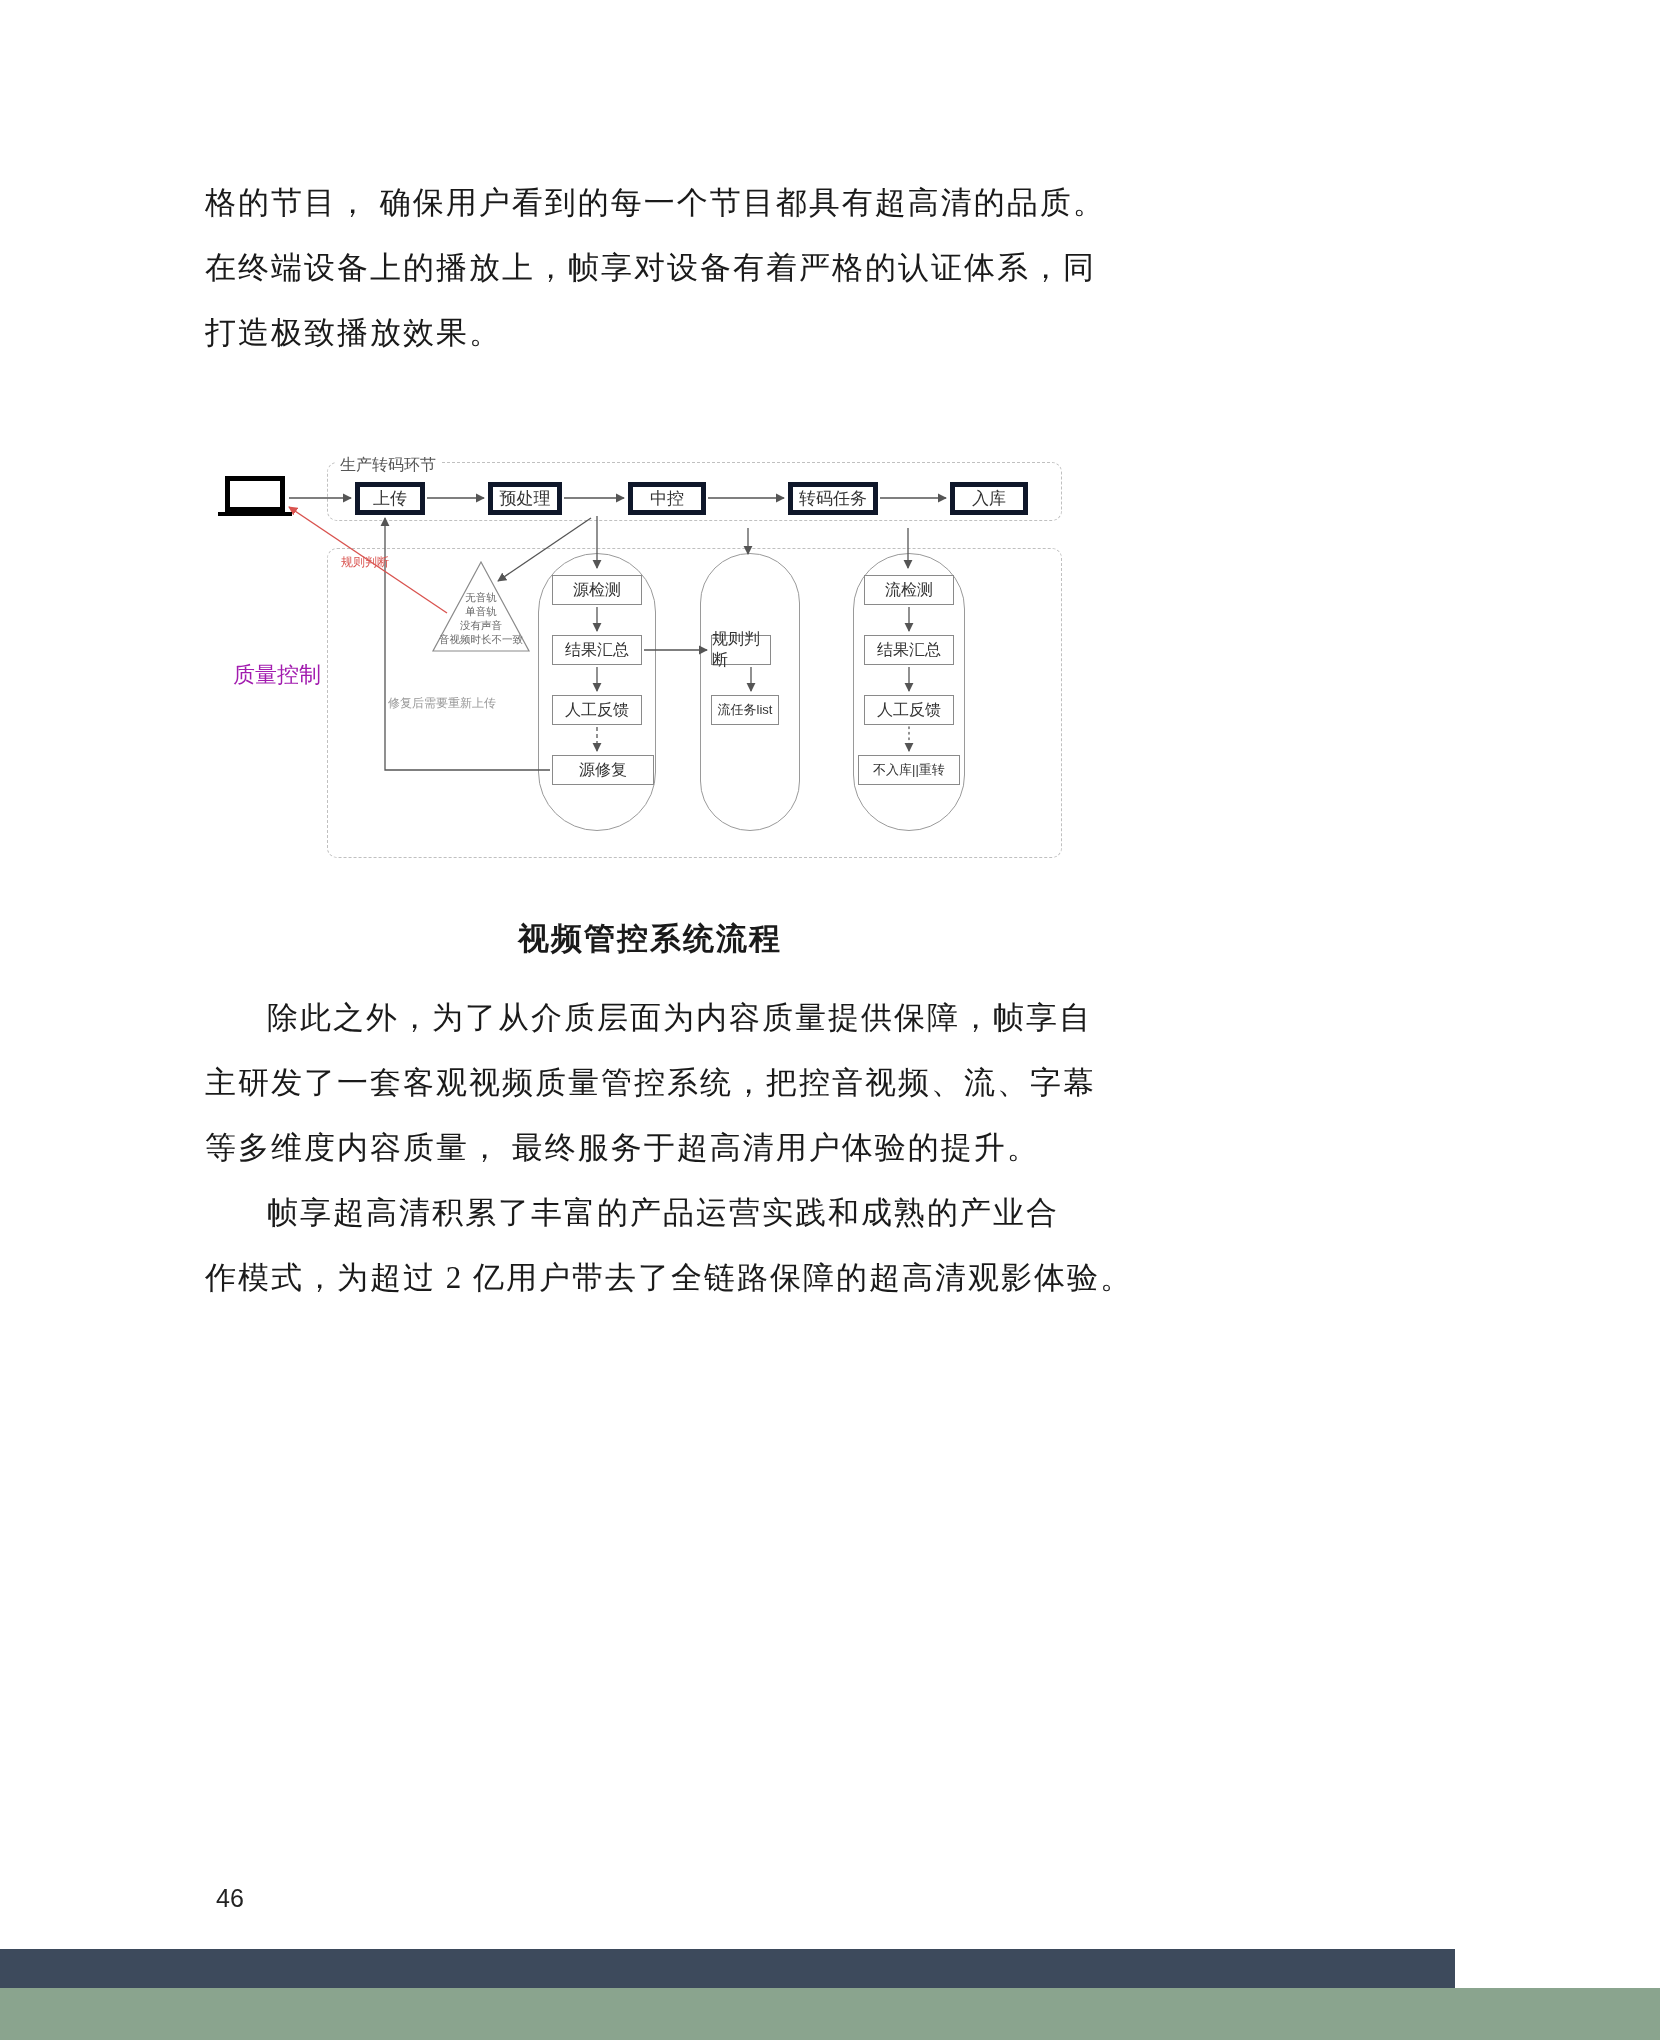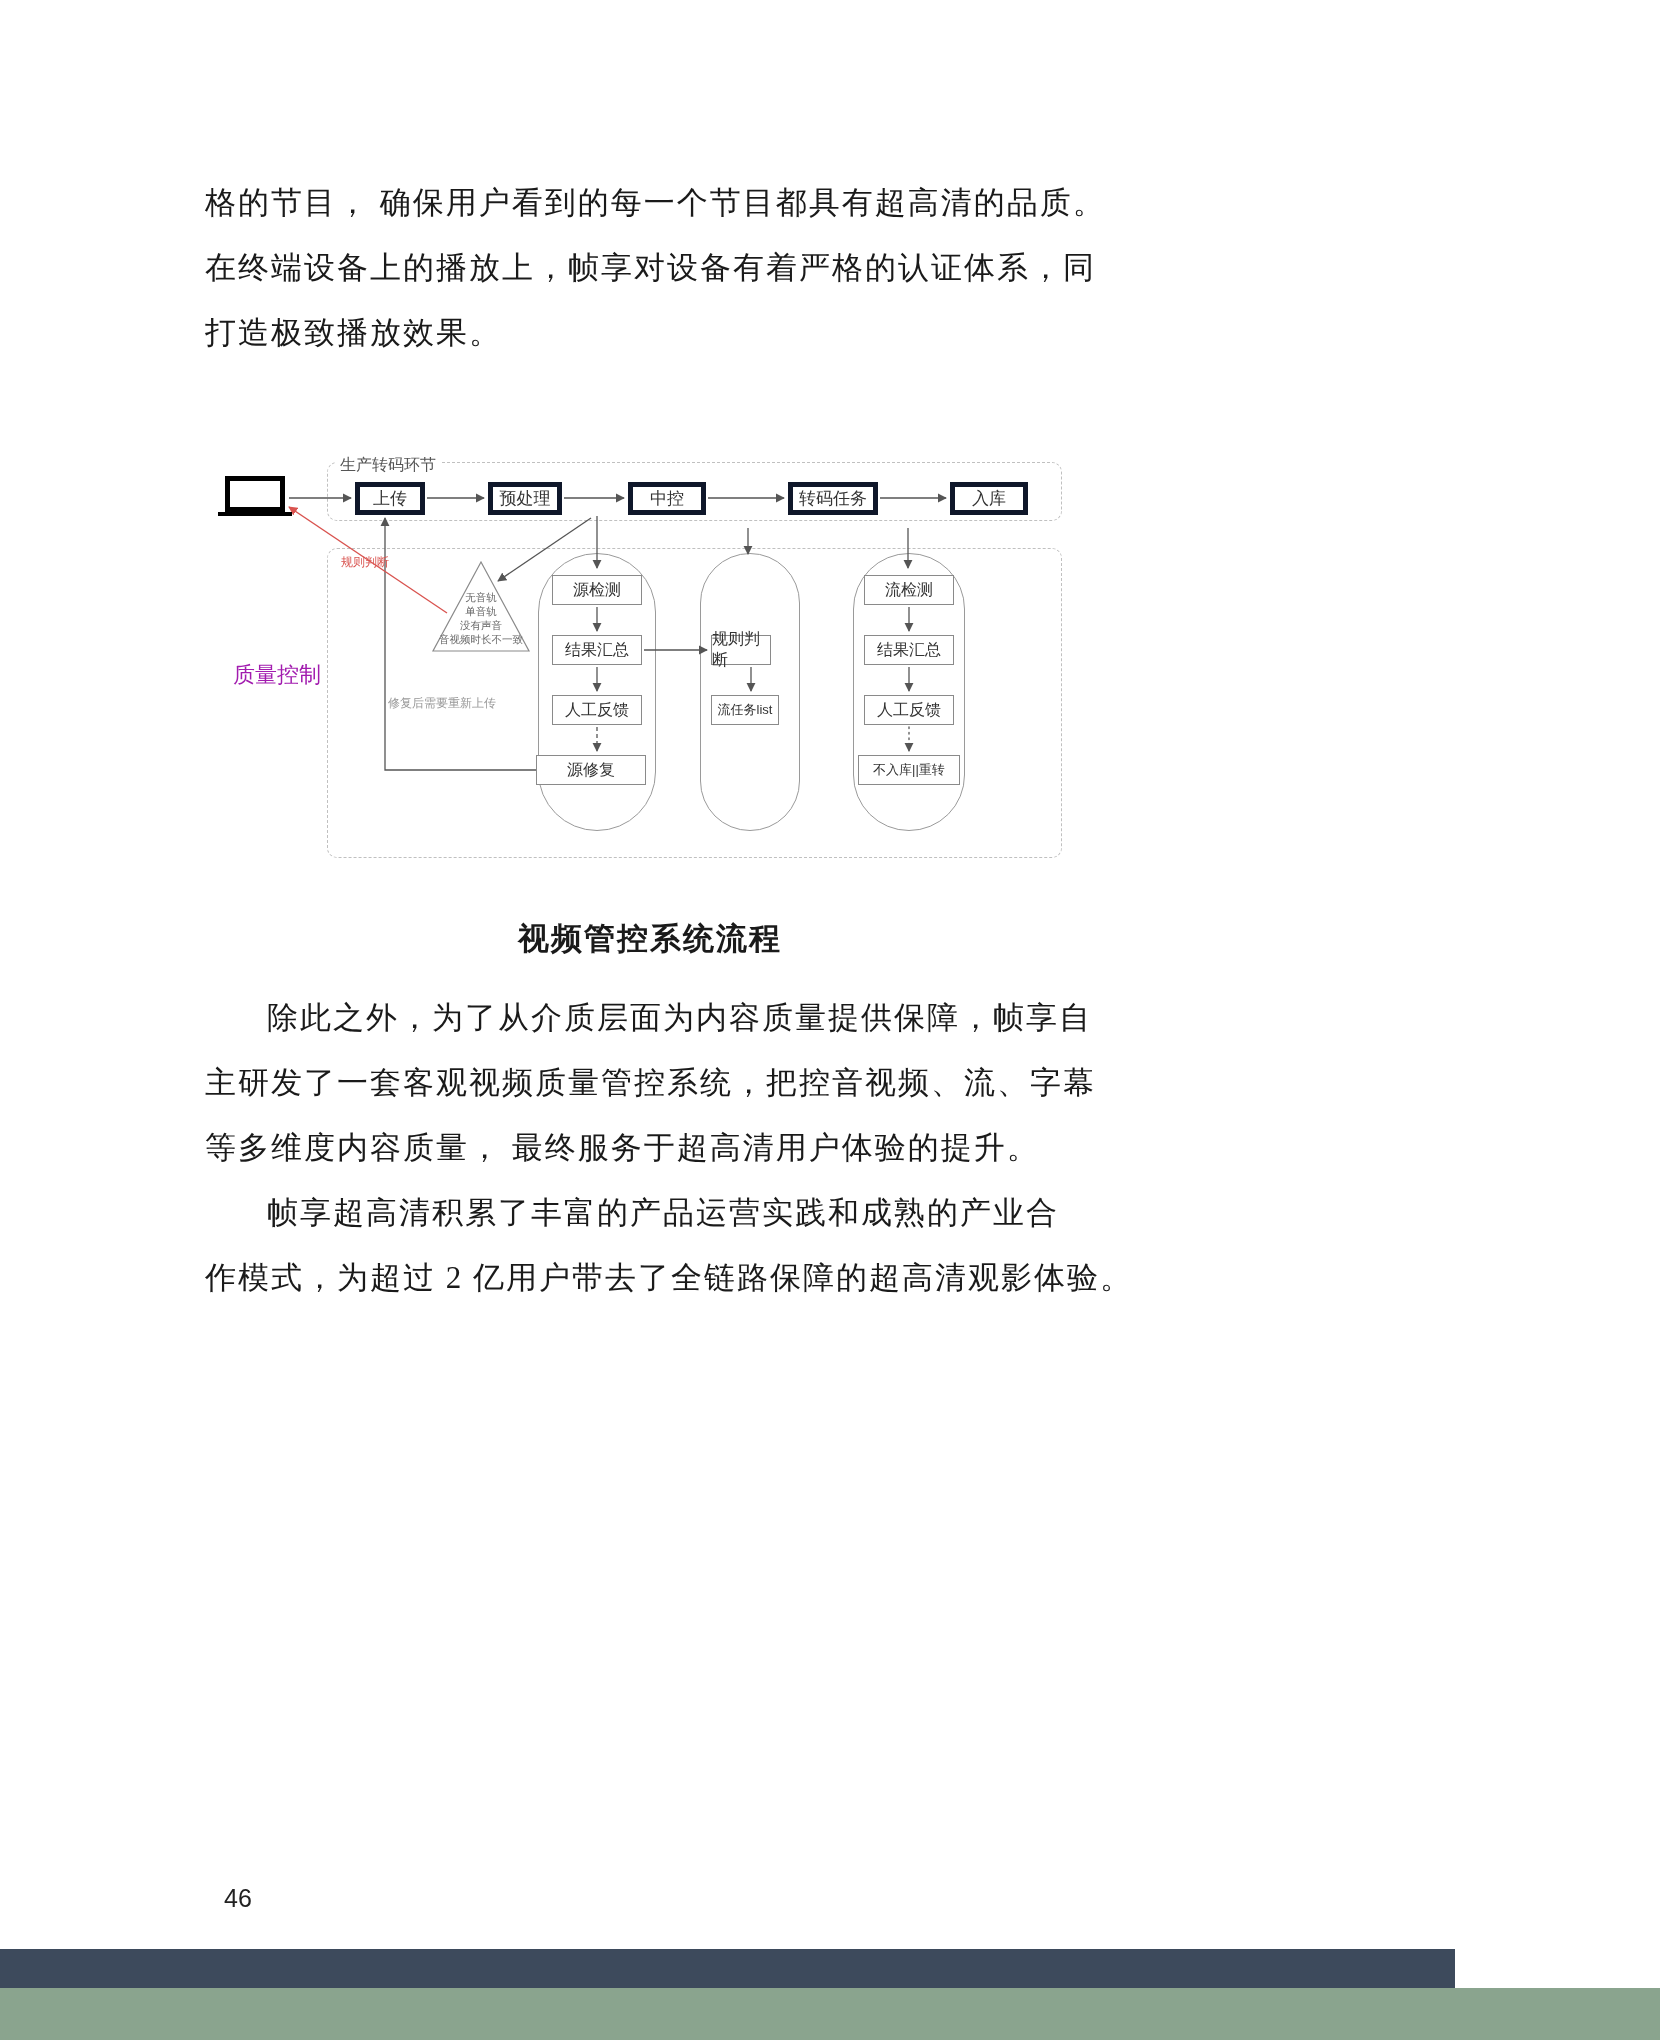--- a/index.html
+++ b/index.html
@@ -14,21 +14,21 @@
   }
   
   .textblock { position:absolute; left:205px; width:900px; font-size:31px; line-height:65px; letter-spacing:2px; }
   .textblock .line { white-space:nowrap; }
   .textblock .indent { text-indent:2em; }
   .caption {
     position:absolute; left:205px; top:918px; width:890px;
     text-align:center; font-size:31px; font-weight:bold; letter-spacing:2px;
   }
   .pagenum {
-    position:absolute; left:224px; top:1884px;
+    position:absolute; left:216px; top:1884px;
     font-family:"Liberation Sans", sans-serif; font-size:25px; color:#222;
   }
   
   .footer-navy { position:absolute; left:0; top:1949px; width:1455px; height:39px; background:#3d4a5c; }
   .footer-green { position:absolute; left:0; top:1988px; width:1660px; height:52px; background:#8aa48e; }
   
   .diagram { position:absolute; left:0; top:455px; width:1660px; height:415px; font-family:"Liberation Sans", sans-serif; }
   .dashedbox { position:absolute; border:1px dashed #c0c0c0; border-radius:10px; }
   .capsule { position:absolute; border:1px solid #9a9a9a; background:#ffffff; }
   .flow-svg { position:absolute; left:0; top:0; width:1660px; height:415px; pointer-events:none; }
@@ -132,21 +132,21 @@
     <div class="triangle-text">
       <div>无音轨</div>
       <div>单音轨</div>
       <div>没有声音</div>
       <div>音视频时长不一致</div>
     </div>
 
     <div class="box" style="left:552px; top:120px; width:90px;">源检测</div>
     <div class="box" style="left:552px; top:180px; width:90px;">结果汇总</div>
     <div class="box" style="left:552px; top:240px; width:90px;">人工反馈</div>
-    <div class="box" style="left:536px; top:300px; width:110px;">源修复</div>
+    <div class="box" style="left:552px; top:300px; width:102px;">源修复</div>
 
     <div class="box" style="left:711px; top:180px; width:60px;">规则判断</div>
     <div class="box small" style="left:711px; top:240px; width:68px;">流任务list</div>
 
     <div class="box" style="left:864px; top:120px; width:90px;">流检测</div>
     <div class="box" style="left:864px; top:180px; width:90px;">结果汇总</div>
     <div class="box" style="left:864px; top:240px; width:90px;">人工反馈</div>
     <div class="box small" style="left:858px; top:300px; width:102px;">不入库||重转</div>
   </div>
 

